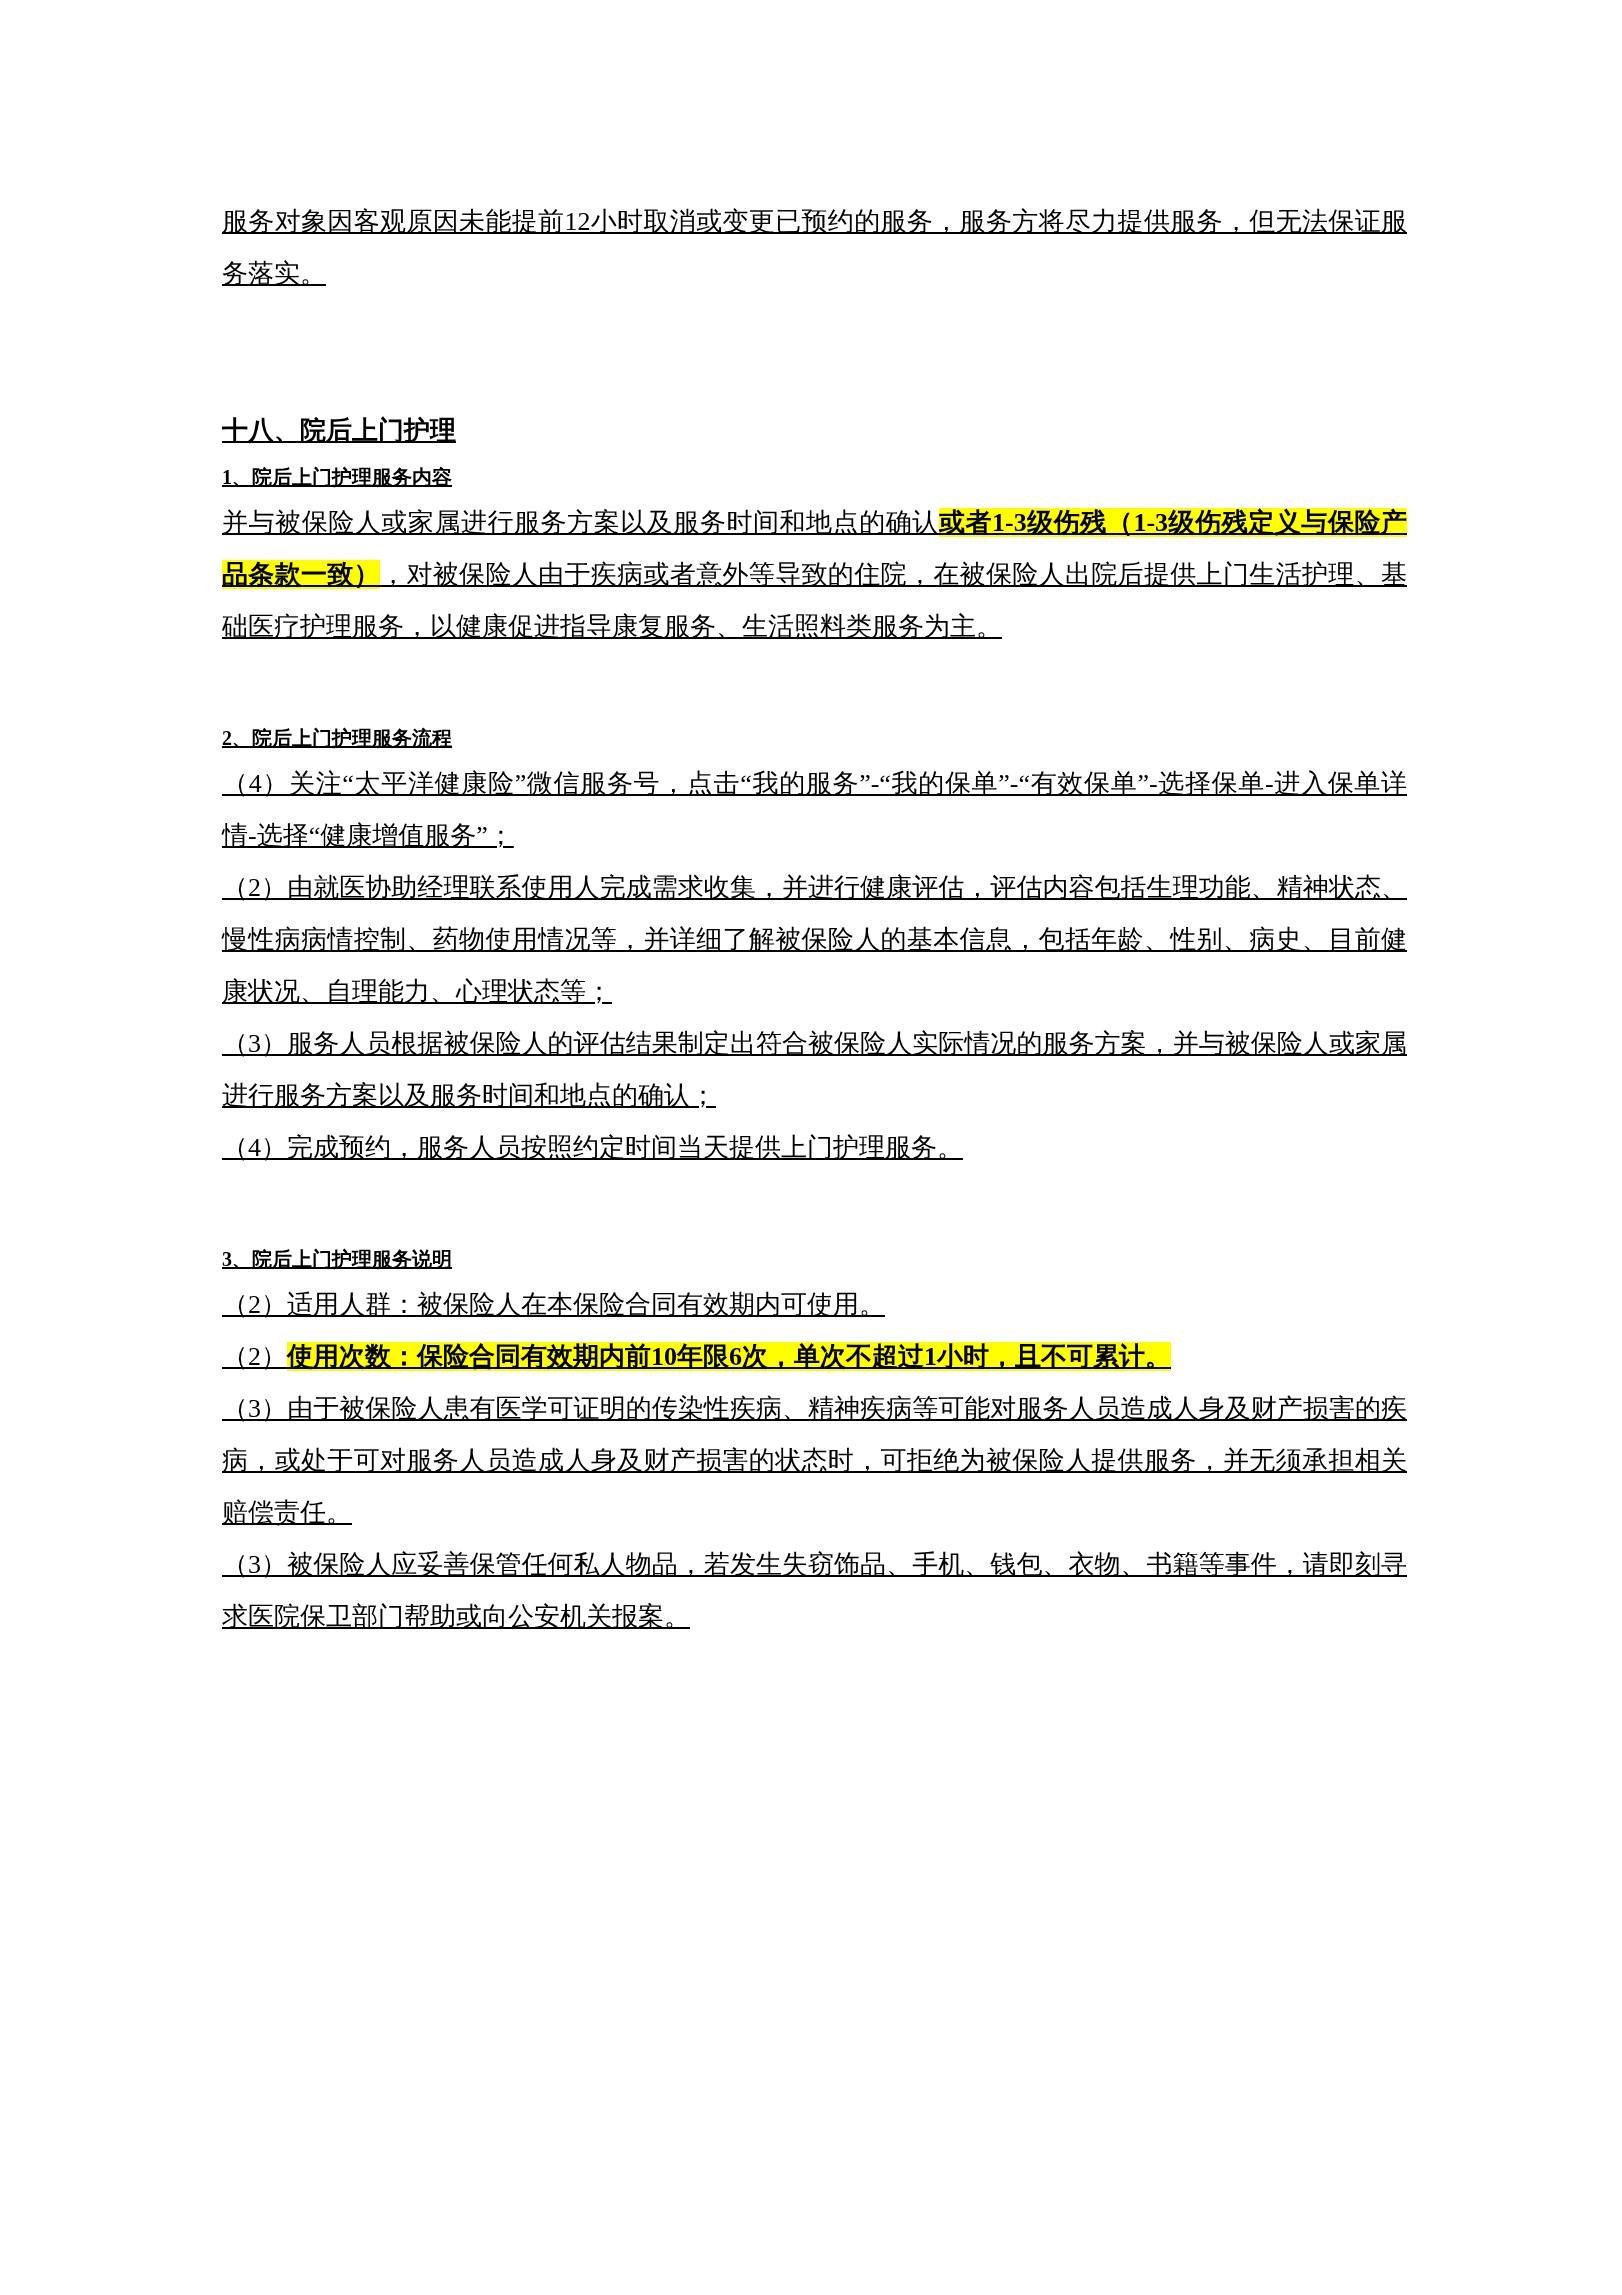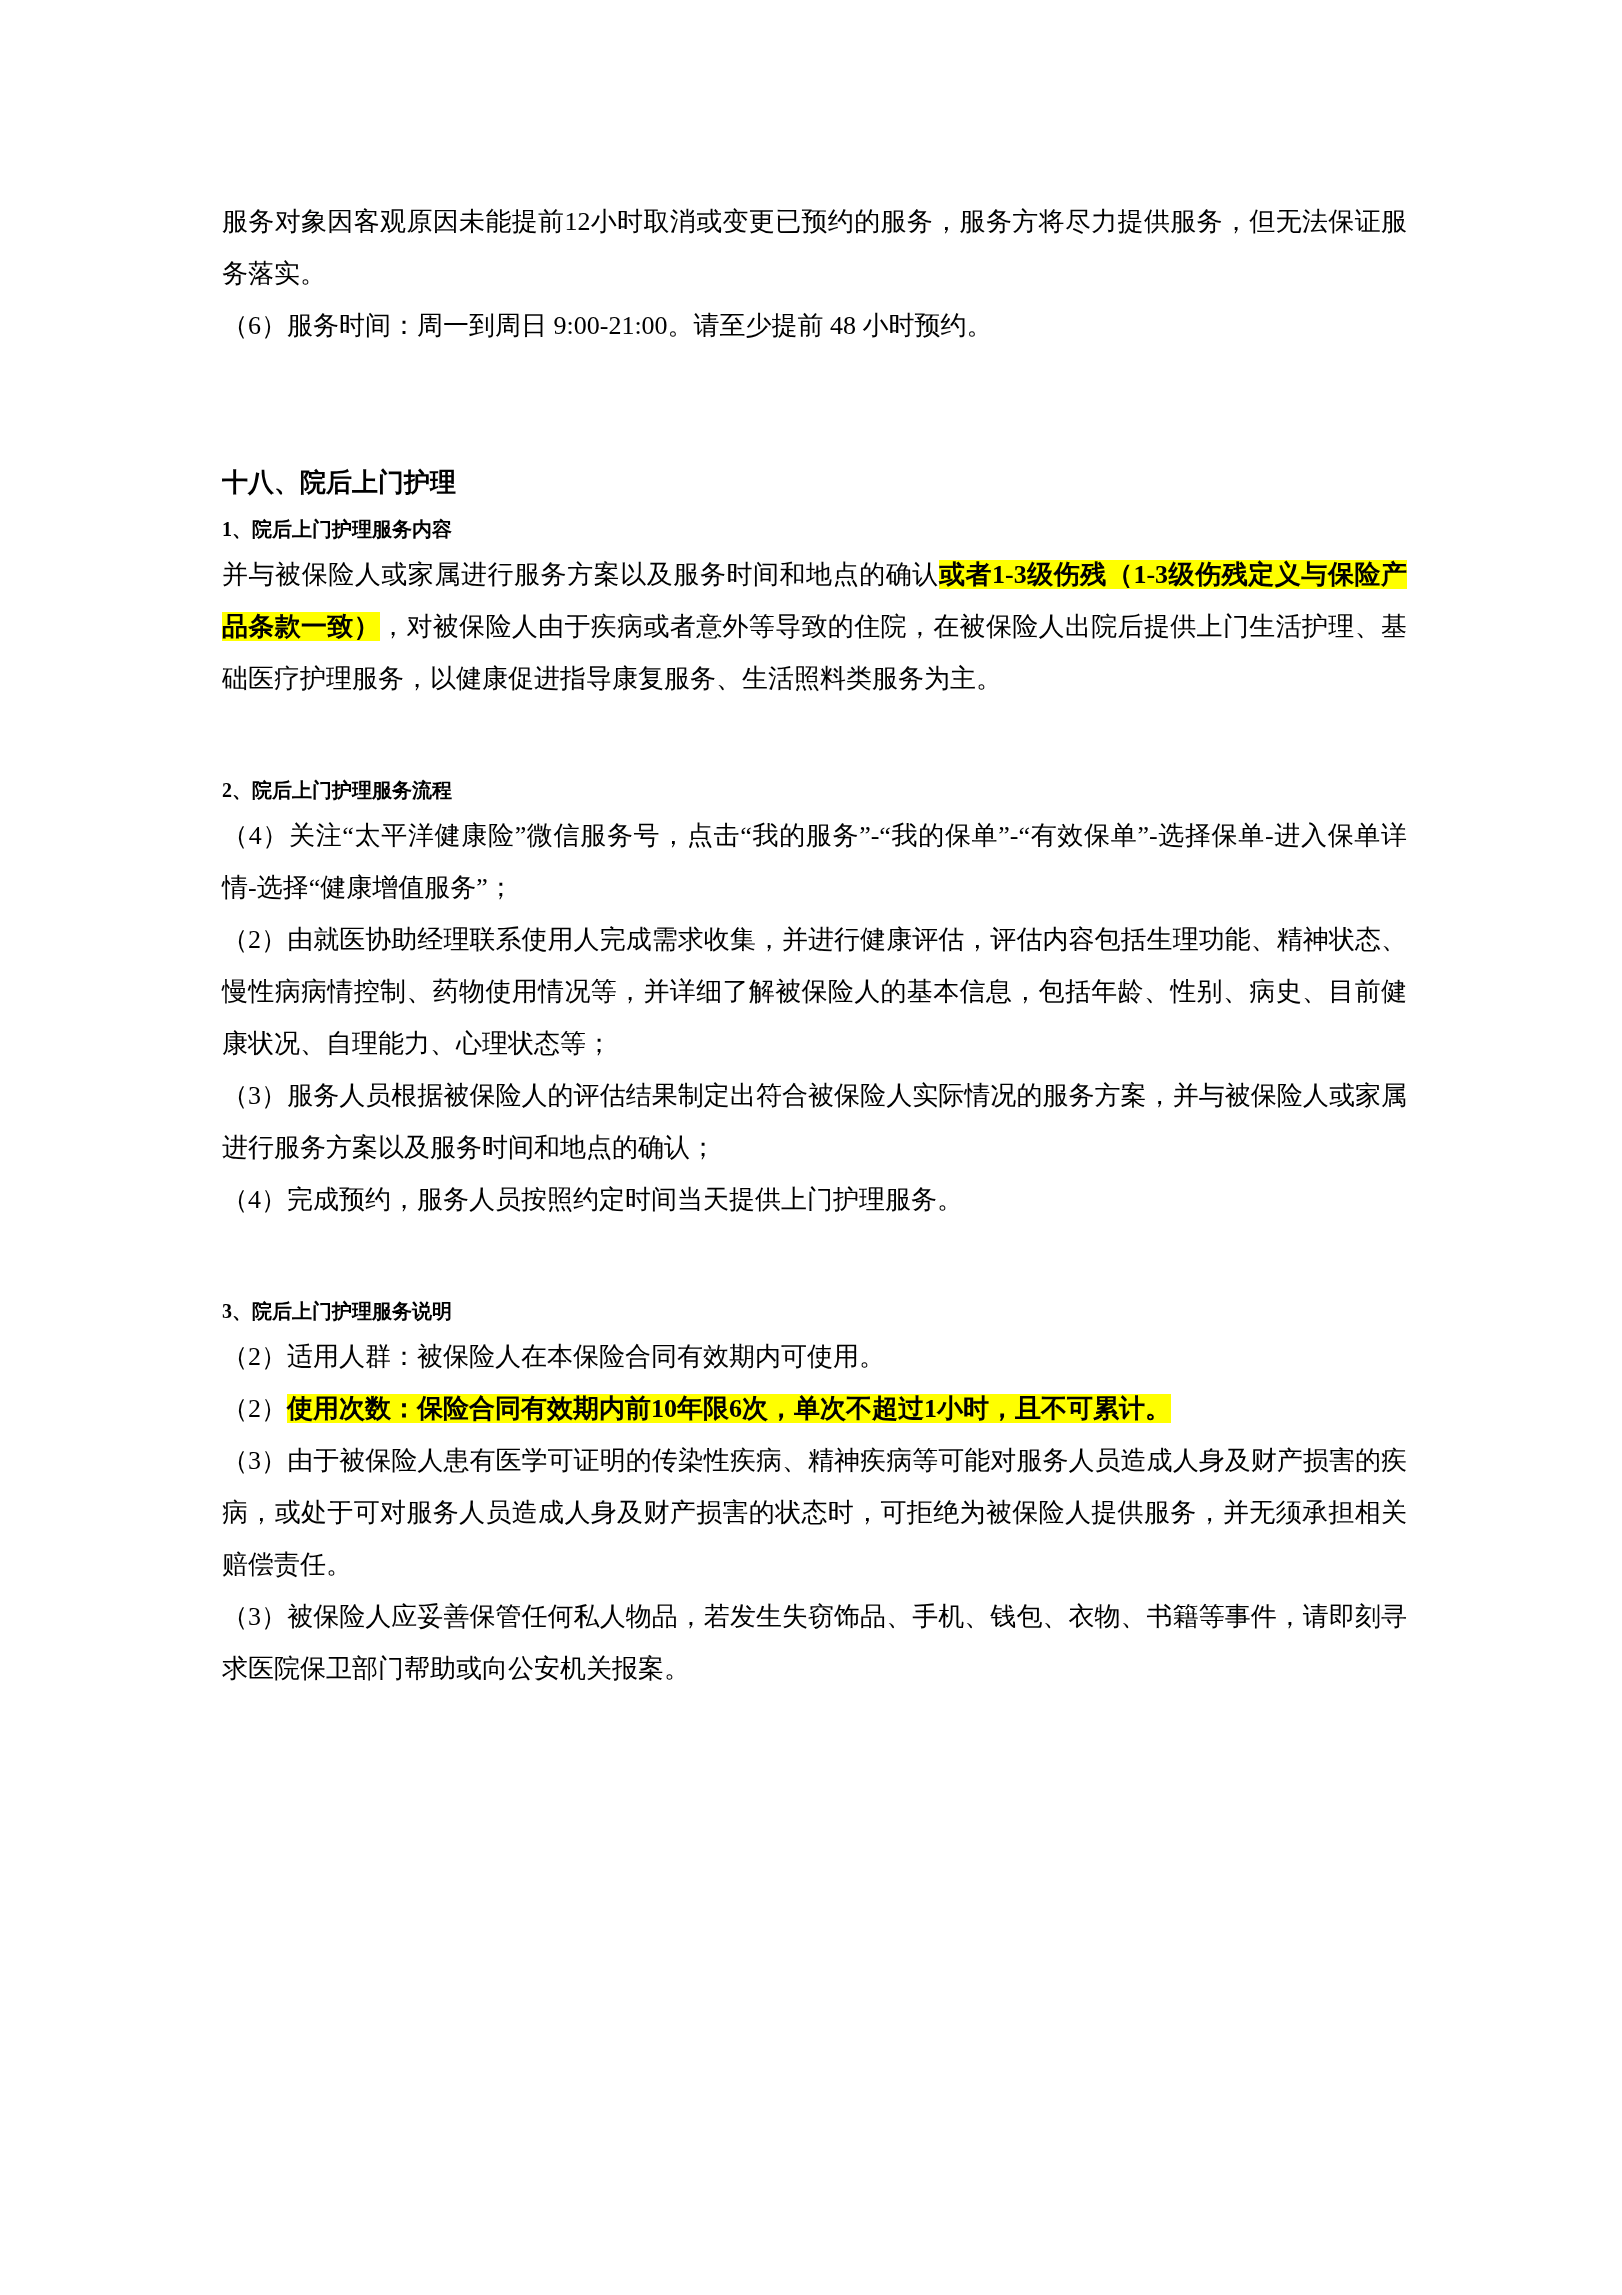--- a/index.html
+++ b/index.html
@@ -12,20 +12,21 @@
     height: 2295px;
     font-family: "Liberation Serif", "DejaVu Serif", serif;
     color: #000000;
   }
   .page {
     box-sizing: border-box;
     width: 1623px;
     height: 2295px;
     padding: 196px 216px 8px 222px;
     position: relative;
+    text-decoration: underline;
   }
   .para {
     font-size: 26px;
     line-height: 2.0;
     text-align: justify;
     text-justify: inter-ideograph;
     margin: 0;
   }
   .heading-blue {
     color: #000000;
@@ -46,21 +47,20 @@
   }
   .spacer-md { height: 65px; }
   .spacer-lg { height: 105px; }
 </style>
 </head>
 <body>
 
 <div class="page">
 
   <p class="para">服务对象因客观原因未能提前12小时取消或变更已预约的服务，服务方将尽力提供服务，但无法保证服务落实。</p>
-  <p class="para">（6）服务时间：周一到周日 9:00-21:00。请至少提前 48 小时预约。</p>
 
   <div class="spacer-lg"></div>
 
   <p class="heading-blue">十八、院后上门护理</p>
 
   <p class="heading-bold">1、院后上门护理服务内容</p>
 
   <p class="para"><span>并与被保险人或家属进行服务方案以及服务时间和地点的确认</span><span class="hl">或者1-3级伤残（1-3级伤残定义与保险产品条款一致）</span><span>，对被保险人由于疾病或者意外等导致的住院，在被保险人出院后提供上门生活护理、基础医疗护理服务，以健康促进指导康复服务、生活照料类服务为主。</span></p>
 
   <div class="spacer-md"></div>

